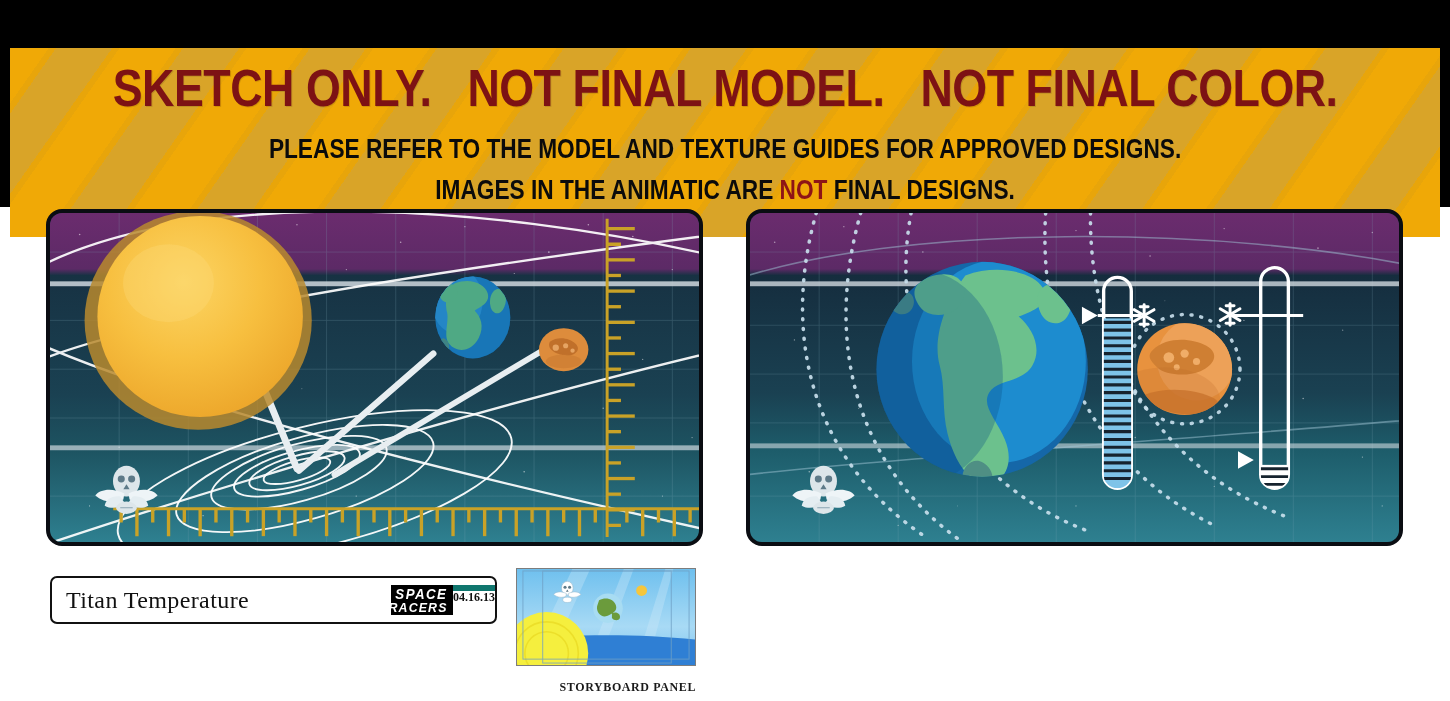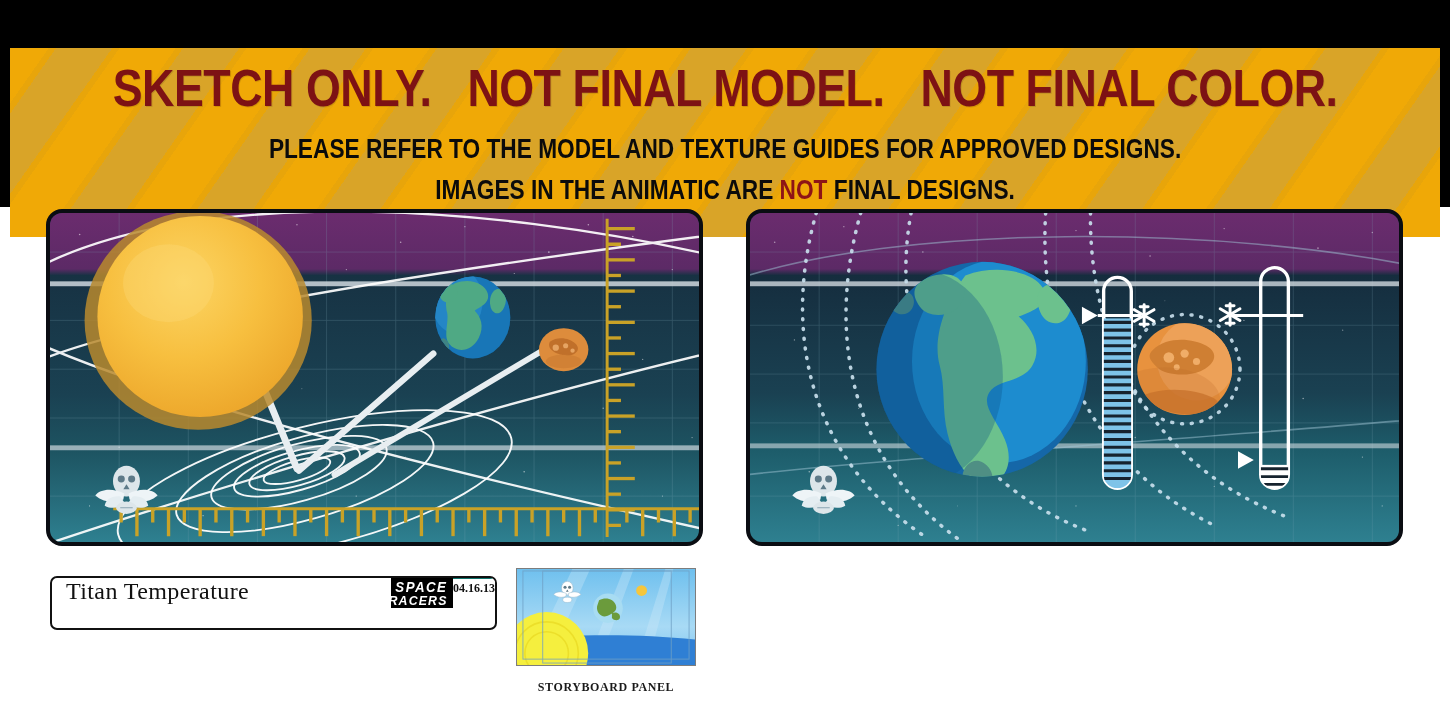--- a/index.html
+++ b/index.html
@@ -77,24 +77,24 @@
     border: 4px solid #0a0d12;
     background: #123041;
   }
   #panel-left  { left: 46px;  top: 209px; }
   #panel-right { left: 746px; top: 209px; }
   .panel-svg { display:block; width: 100%; height: 100%; }
 
   
   .slug {
     position: absolute; left: 50px; top: 576px;
-    width: 447px; height: 54px;
+    width: 447px; height: 48px;
     border: 2px solid #111; border-radius: 7px;
     background: #fff;
-    display: flex; align-items: flex-start;
+    display: flex; align-items: center;
     overflow: hidden;
   }
   .slug-title {
     flex: 1;
     display: flex; align-items: center;
     padding-left: 14px;
     font-family: "Liberation Serif", serif;
     font-size: 24px;
     color: #111;
     letter-spacing: 0.4px;
@@ -111,36 +111,36 @@
     color: #fff;
     font-family: "Liberation Sans", sans-serif;
     font-weight: 700; font-style: italic;
     font-size: 14px; line-height: 14px;
     letter-spacing: 1.5px;
     transform: scaleX(0.95);
   }
   .logo-l2 { font-size: 13px; letter-spacing: 1.2px; }
   .slug-date {
     height: 19px; background: #fff;
-    border-top: 1px solid #0f766e;
+    border-top: 6px solid #0f766e;
     display: flex; align-items: center; justify-content: center;
     font-family: "Liberation Serif", serif;
     font-weight: 700; font-size: 12px; color: #111;
   }
 
   
   .thumb-wrap { position: absolute; left: 516px; top: 568px; width: 180px; }
   .thumb {
     width: 180px; height: 98px;
     border: 1px solid #7d7d7d;
     overflow: hidden; background: #bfe0f5;
   }
   .thumb svg { display:block; width: 100%; height: 100%; }
   .thumb-caption {
-    margin-top: 14px; text-align: center;
+    margin-top: 14px; text-align: right;
     font-family: "Liberation Serif", serif;
     font-weight: 700; font-size: 12px;
     letter-spacing: 0.6px; color: #1a1a1a;
   }
 </style>
 </head>
 <body>
 
 <div id="root">
 

